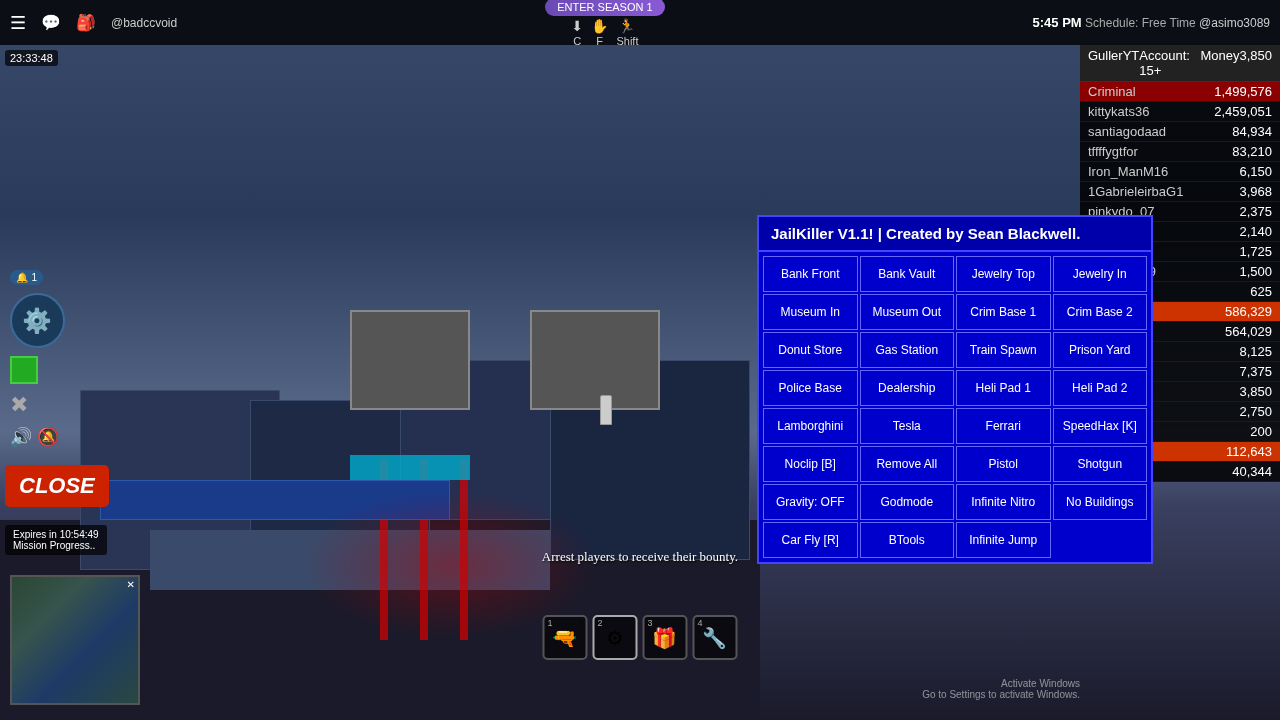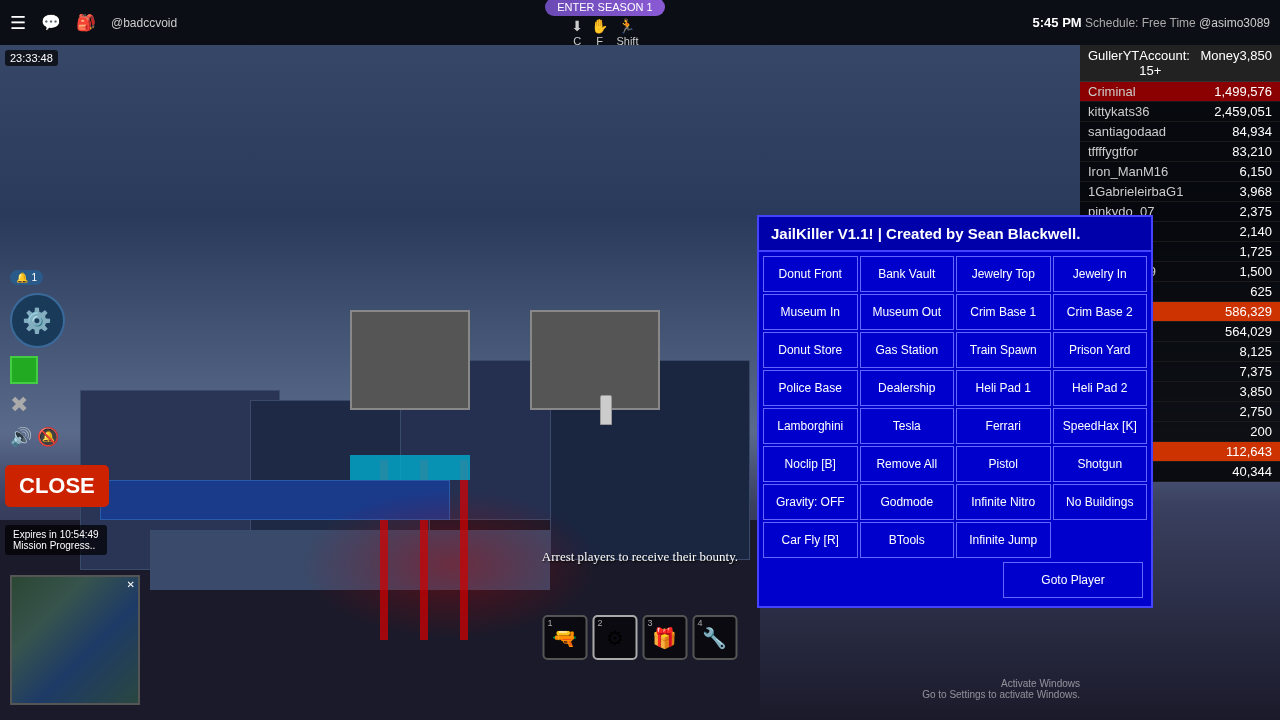--- a/index.html
+++ b/index.html
@@ -262,20 +262,21 @@
       left: 5px;
       top: 465px;
       background: #cc2200;
       color: white;
       font-size: 22px;
       font-weight: bold;
       padding: 8px 14px;
       z-index: 100;
       border-radius: 5px;
       cursor: pointer;
+      font-style: italic;
     }
 
     
     #mission-box {
       position: absolute;
       left: 5px;
       bottom: 165px;
       background: rgba(0,0,0,0.7);
       color: white;
       font-size: 10px;
@@ -618,21 +619,21 @@
 
 <div id="activate-windows">
   <div>Activate Windows</div>
   <div>Go to Settings to activate Windows.</div>
 </div>
 
 <div id="jailkiller-panel">
   <div class="jk-title">JailKiller V1.1! | Created by Sean Blackwell.</div>
   <div class="jk-grid" id="jk-grid">
 
-  <button class="jk-btn">Donut Front</button>
+  <button class="jk-btn">Bank Front</button>
       <button class="jk-btn">Bank Vault</button>
       <button class="jk-btn">Jewelry Top</button>
       <button class="jk-btn">Jewelry In</button>
       <button class="jk-btn">Museum In</button>
       <button class="jk-btn">Museum Out</button>
       <button class="jk-btn">Crim Base 1</button>
       <button class="jk-btn">Crim Base 2</button>
       <button class="jk-btn">Donut Store</button>
       <button class="jk-btn">Gas Station</button>
       <button class="jk-btn">Train Spawn</button>
@@ -650,16 +651,13 @@
       <button class="jk-btn">Pistol</button>
       <button class="jk-btn">Shotgun</button>
       <button class="jk-btn">Gravity: OFF</button>
       <button class="jk-btn">Godmode</button>
       <button class="jk-btn">Infinite Nitro</button>
       <button class="jk-btn">No Buildings</button>
       <button class="jk-btn">Car Fly [R]</button>
       <button class="jk-btn">BTools</button>
       <button class="jk-btn">Infinite Jump</button>
     </div>
-  <div class="jk-bottom-row">
-    <button class="jk-goto-btn">Goto Player</button>
-  </div>
 </div>
 
 </body></html>

